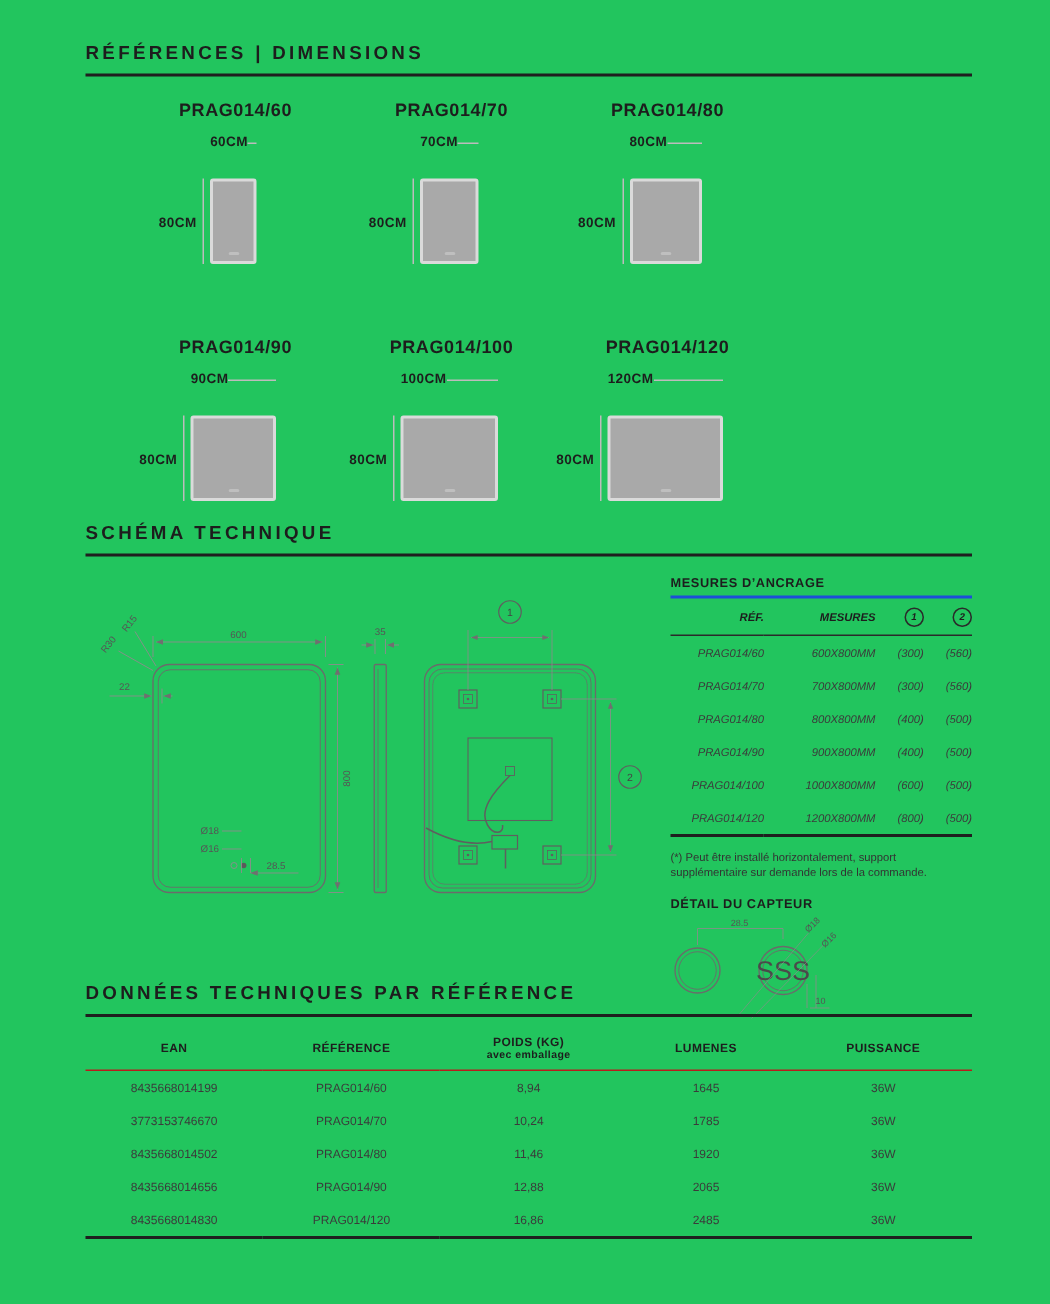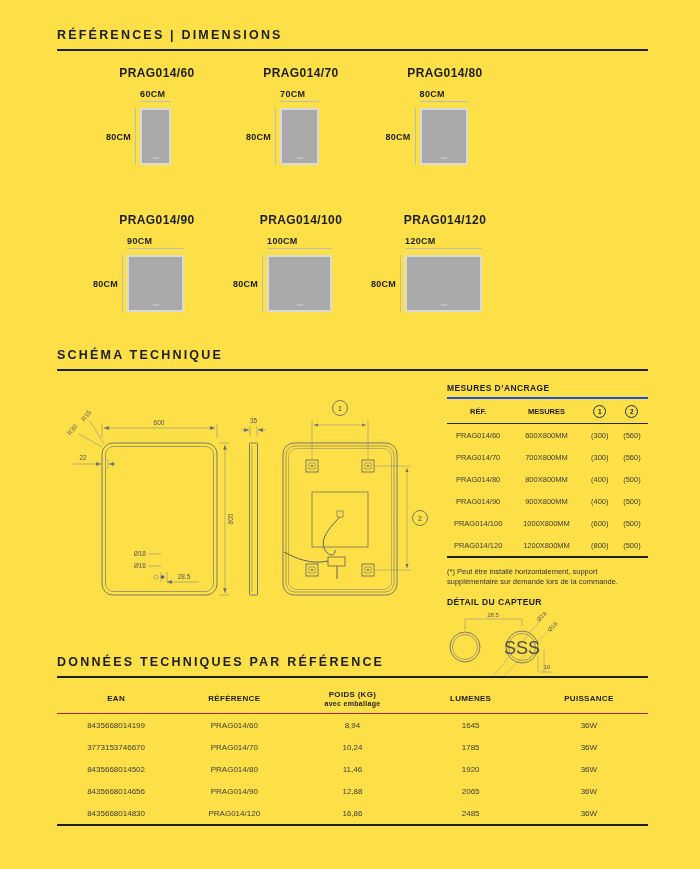--- a/index.html
+++ b/index.html
@@ -1,50 +1,50 @@
 <!DOCTYPE html>
 <html><head>
 <meta charset="utf-8">
 <style>
   html,body{margin:0;padding:0;background:#fff;}
-  .page{position:relative;width:700px;height:869px;background:#fde047;overflow:hidden;
+  .page{position:relative;width:700px;height:869px;background:#22c55e;overflow:hidden;
         font-family:"Liberation Sans",sans-serif;color:#1d1d1d;}
 
   
   .sec-head{position:absolute;left:57px;width:591px;font-size:12.5px;font-weight:bold;
             letter-spacing:2.2px;padding-bottom:7px;border-bottom:2.5px solid #1f1f1f;}
 
   
   .figs{position:absolute;left:85px;top:66px;display:grid;
         grid-template-columns:repeat(3,144px);row-gap:48px;}
   .fig{display:flex;flex-direction:column;align-items:center;}
   .fig-title{font-size:12px;font-weight:bold;letter-spacing:.4px;margin-bottom:9px;}
   .fig-grid{display:grid;grid-template-columns:auto auto;column-gap:4px;align-items:center;margin-left:-37px;}
-  .cell-top{grid-column:2;display:flex;flex-direction:column;margin-bottom:6px;}
+  .cell-top{grid-column:2;display:flex;flex-direction:row;align-items:center;margin-bottom:18px;}
   .fig-w{font-size:9px;font-weight:bold;letter-spacing:.3px;margin-bottom:2px;}
   .topline{height:1px;background:#bcbcbc;width:100%;}
   .cell-left{display:flex;align-items:center;gap:4px;}
   .fig-h{font-size:9px;font-weight:bold;letter-spacing:.3px;}
   .vline{width:1px;height:57px;background:#bcbcbc;}
   .mirror{height:57px;background:#a9a9a9;border:2px solid #dadada;border-radius:2px;
           box-sizing:border-box;position:relative;}
   .mirror::after{content:"";position:absolute;bottom:4px;left:50%;transform:translateX(-50%);
                  width:7px;height:2px;background:#bfbfbf;border-radius:1px;}
   .mw60{width:31px}.mw70{width:39px}.mw80{width:48px}
   .mw90{width:57px}.mw100{width:65px}.mw120{width:77px}
 
   
   .drawing{position:absolute;left:57px;top:390px;}
   svg text{font-family:"Liberation Sans",sans-serif;}
 
   
   .right-col{position:absolute;left:447px;top:383px;width:201px;}
   .anchor-title{font-size:8.5px;font-weight:bold;letter-spacing:.4px;
                 padding-bottom:4px;border-bottom:2px solid #1d4ed8;}
-  .anchor-table{width:100%;border-collapse:collapse;text-align:center;}
+  .anchor-table{width:100%;border-collapse:collapse;text-align:right;font-style:italic;}
   .anchor-table th{font-size:7.5px;font-weight:bold;padding:6px 0 5px;border-bottom:1.2px solid #2a2a2a;}
   .anchor-table td{font-size:7.5px;color:#3b3b3b;padding:6.5px 0;}
   .anchor-table tbody tr:last-child td{border-bottom:2px solid #1f1f1f;}
   .circ{display:inline-flex;width:11px;height:11px;border:1px solid #2a2a2a;border-radius:50%;
         align-items:center;justify-content:center;font-size:6.5px;font-weight:bold;}
   .footnote{font-size:7.5px;line-height:1.35;color:#333;margin:9px 0 0 0;}
   .sensor-title{font-size:8.5px;font-weight:bold;letter-spacing:.4px;margin:10px 0 3px 0;}
 
   
   .tech-wrap{position:absolute;left:57px;top:682px;width:591px;}

